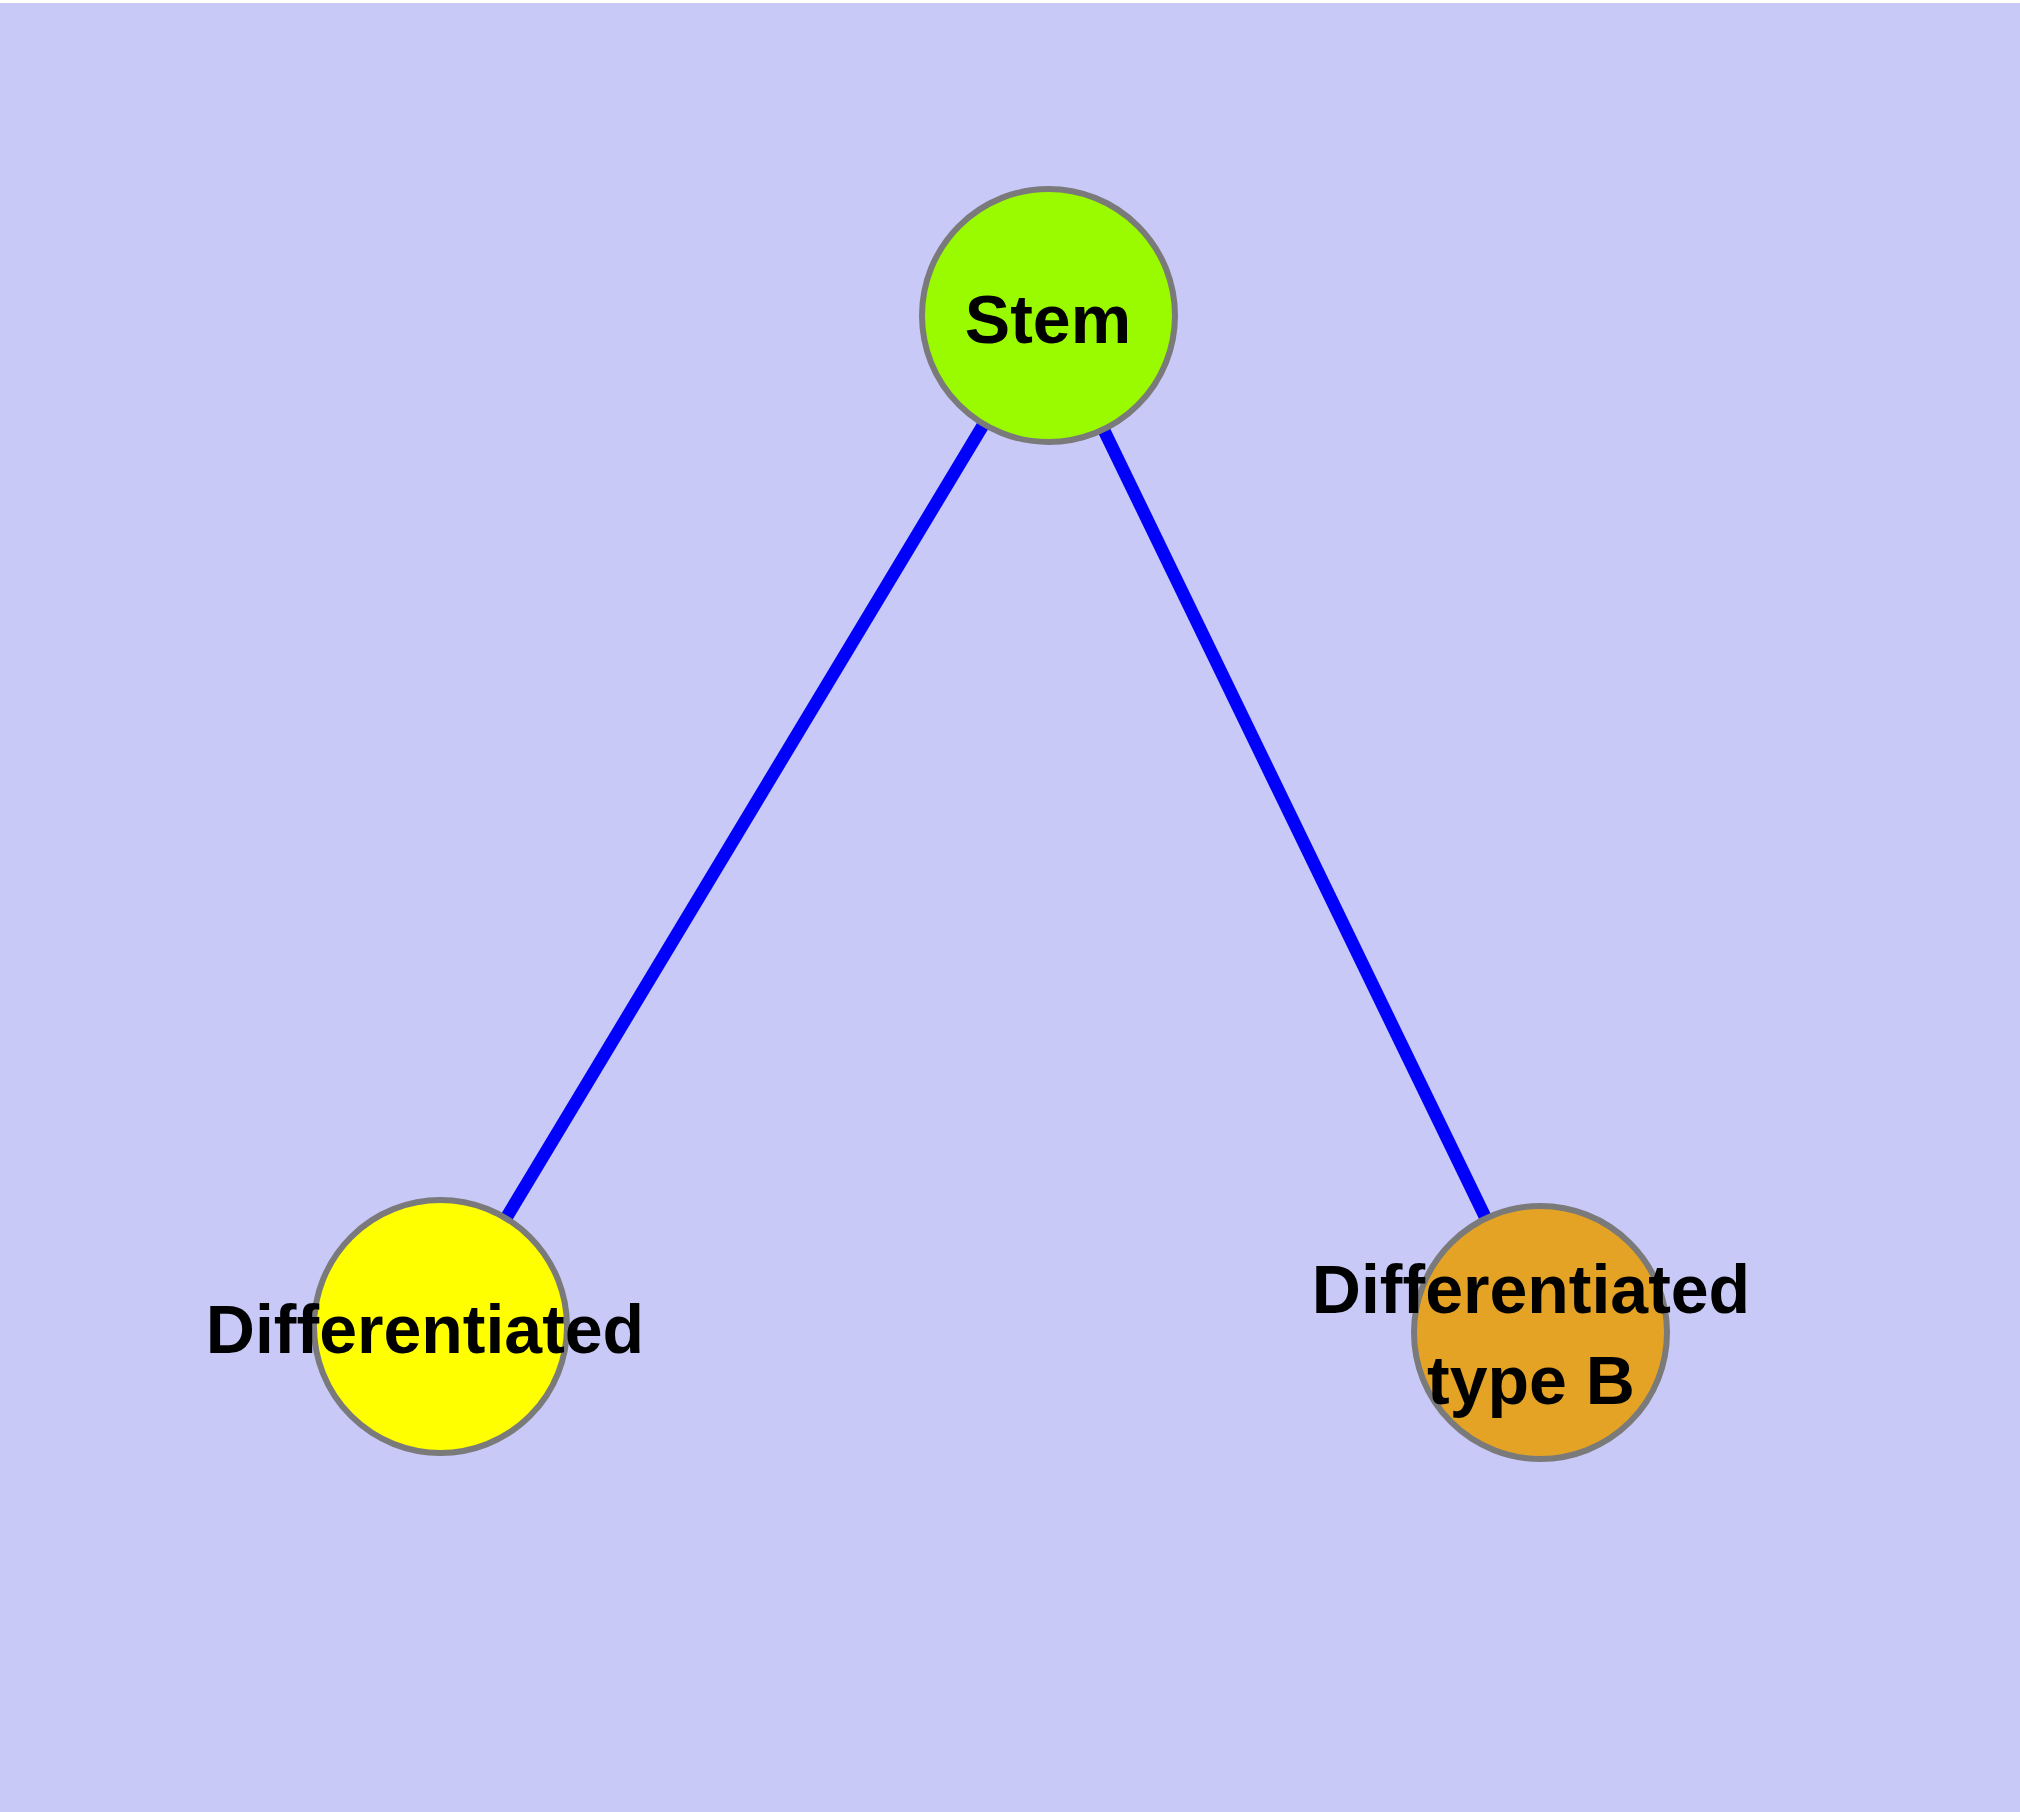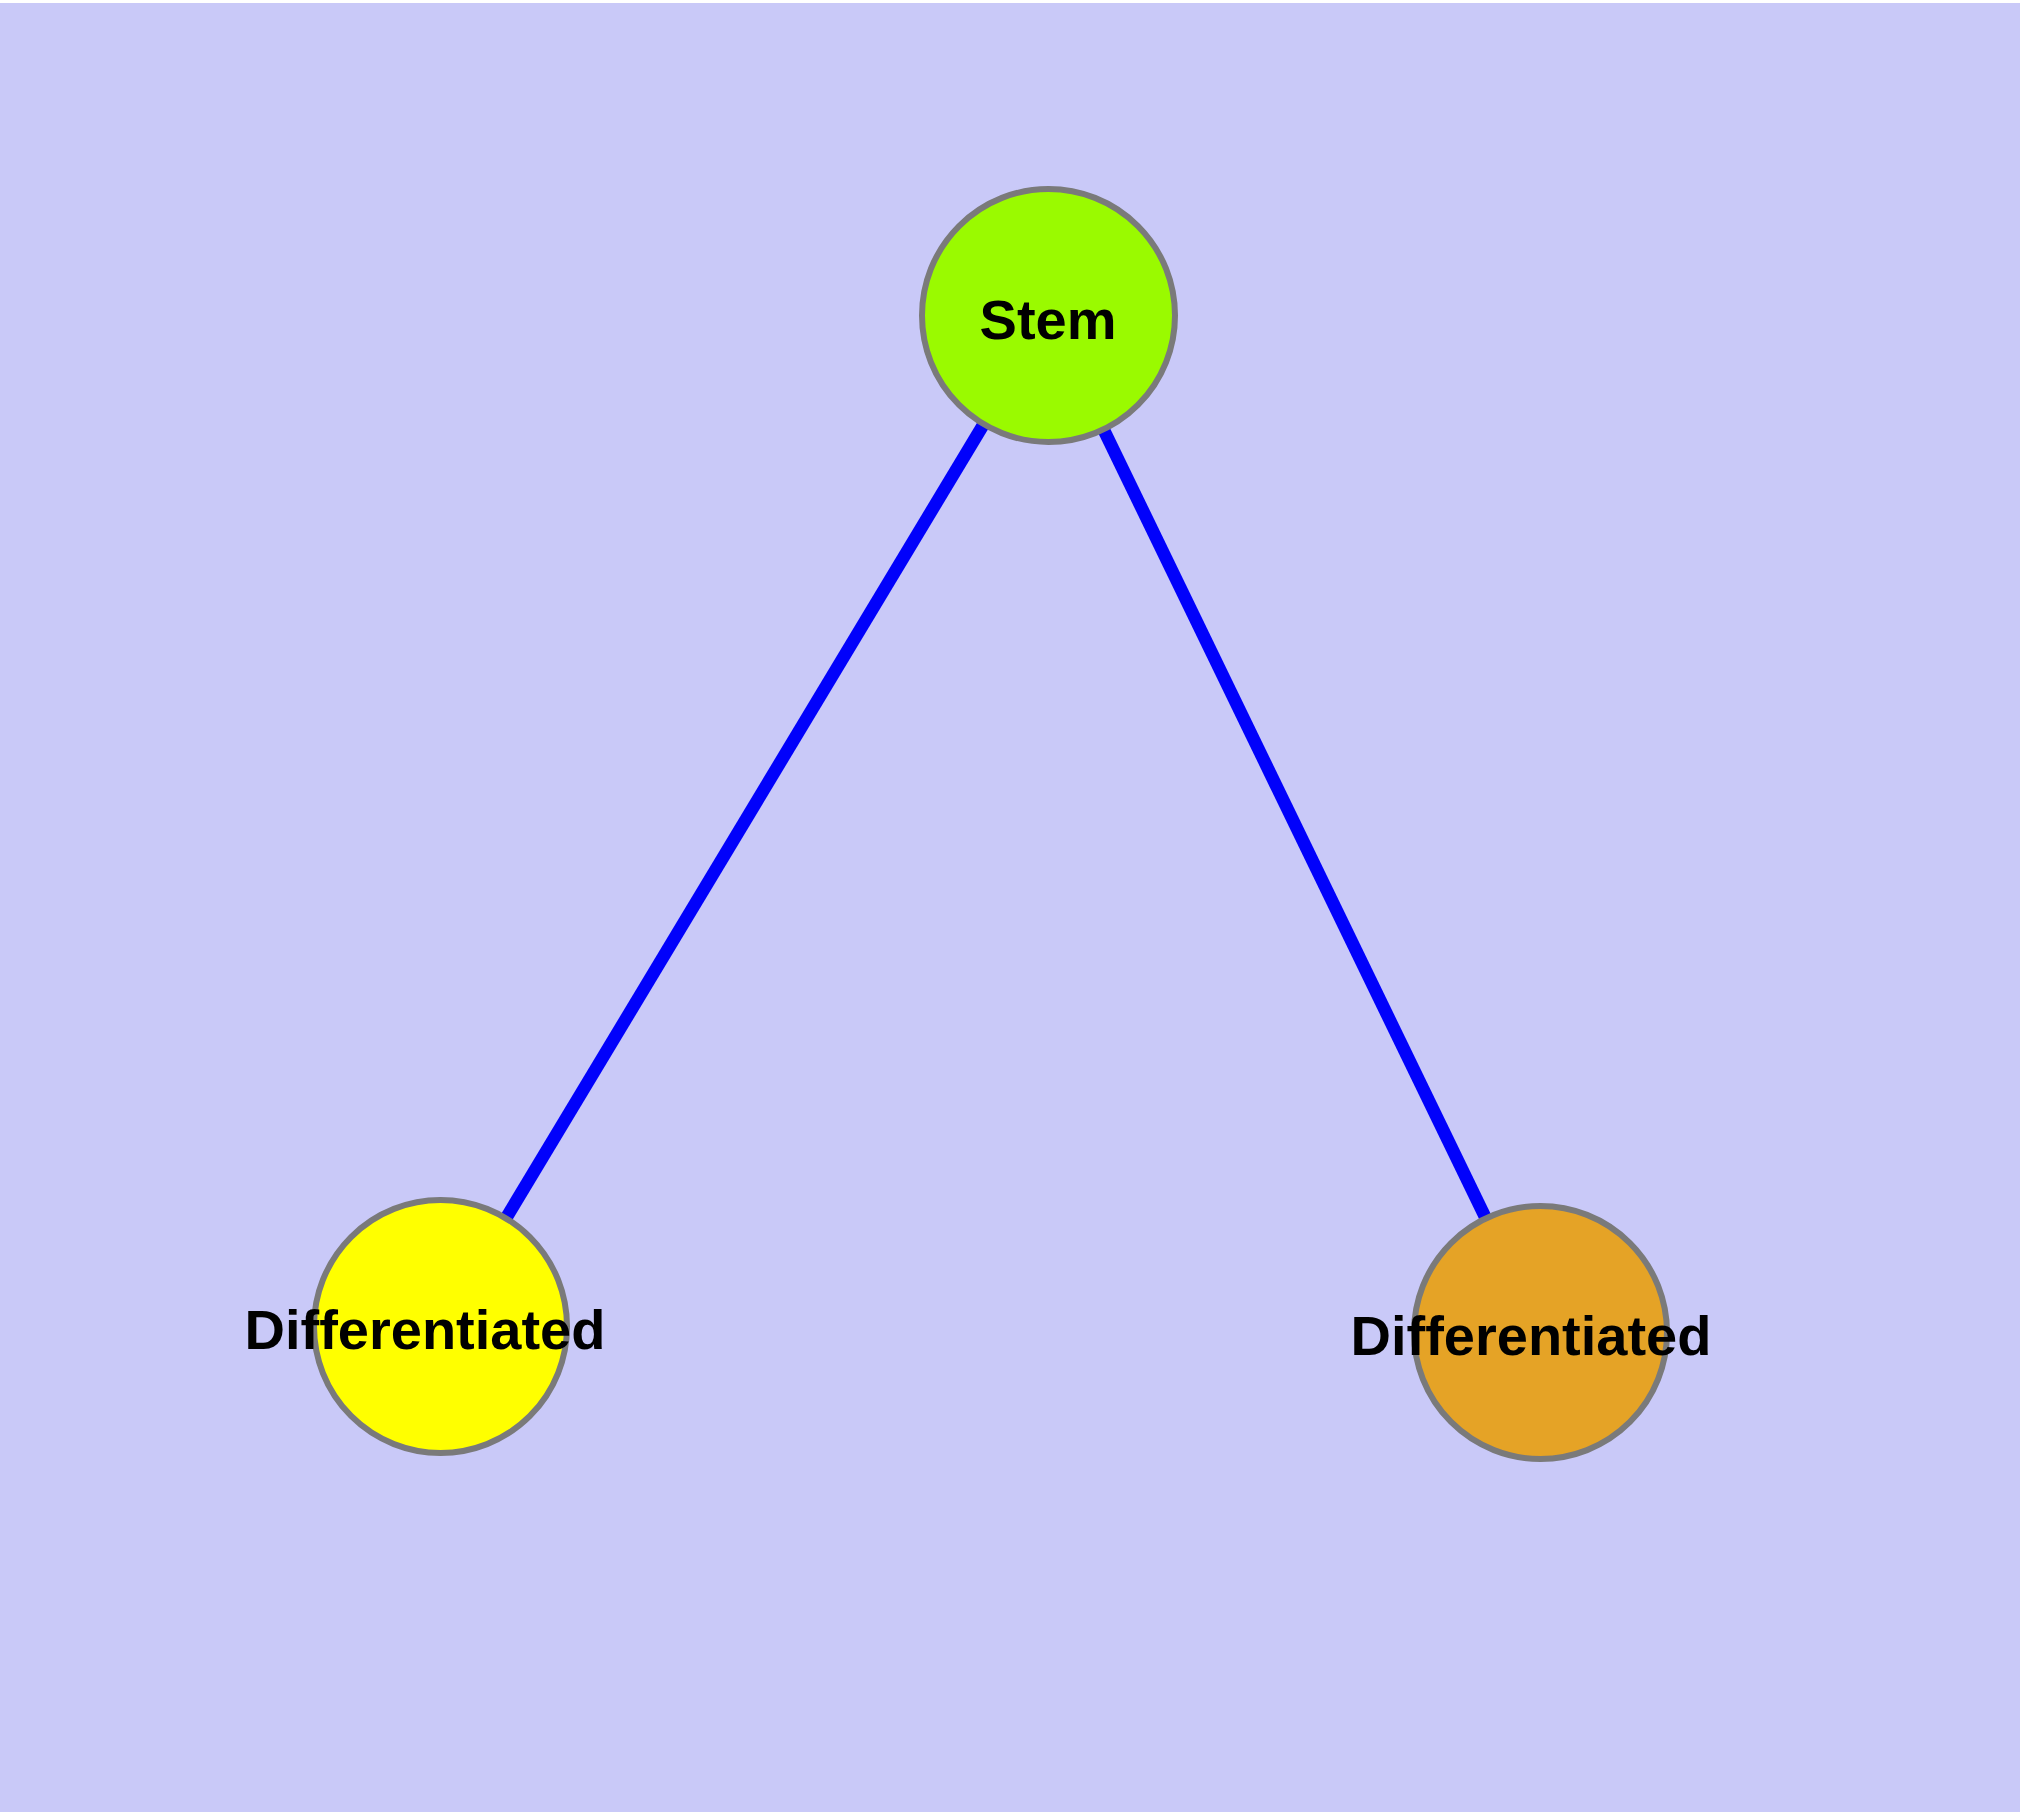--- a/index.html
+++ b/index.html
@@ -42,21 +42,21 @@
     z-index: 2;
   }
   .node-stem   { left: 919px; top: 186px;  }
   .node-diff-a { left: 311px;  top: 1197px; }
   .node-diff-b { left: 1411px; top: 1203px; }
   .node-label {
     position: absolute;
     transform: translate(-50%, -50%);
     z-index: 3;
     color: #000000;
-    font-size: 56px;
+    font-size: 68px;
     font-weight: bold;
     line-height: 91px;
     text-align: center;
     white-space: nowrap;
     pointer-events: none;
   }
   .label-stem   { left: 1048px; top: 319px;  }
   .label-diff-a { left: 425px;  top: 1329px; }
   .label-diff-b { left: 1531px; top: 1335px; }
 </style>
@@ -81,16 +81,17 @@
   <div class="node-label label-stem">
     <div>Stem</div>
   </div>
 
   <div class="node-label label-diff-a">
     <div>Differentiated</div>
   </div>
 
   <div class="node-label label-diff-b">
     <div>Differentiated</div>
+    <div>type B</div>
   </div>
 
 </div>
 
 
 </body></html>

